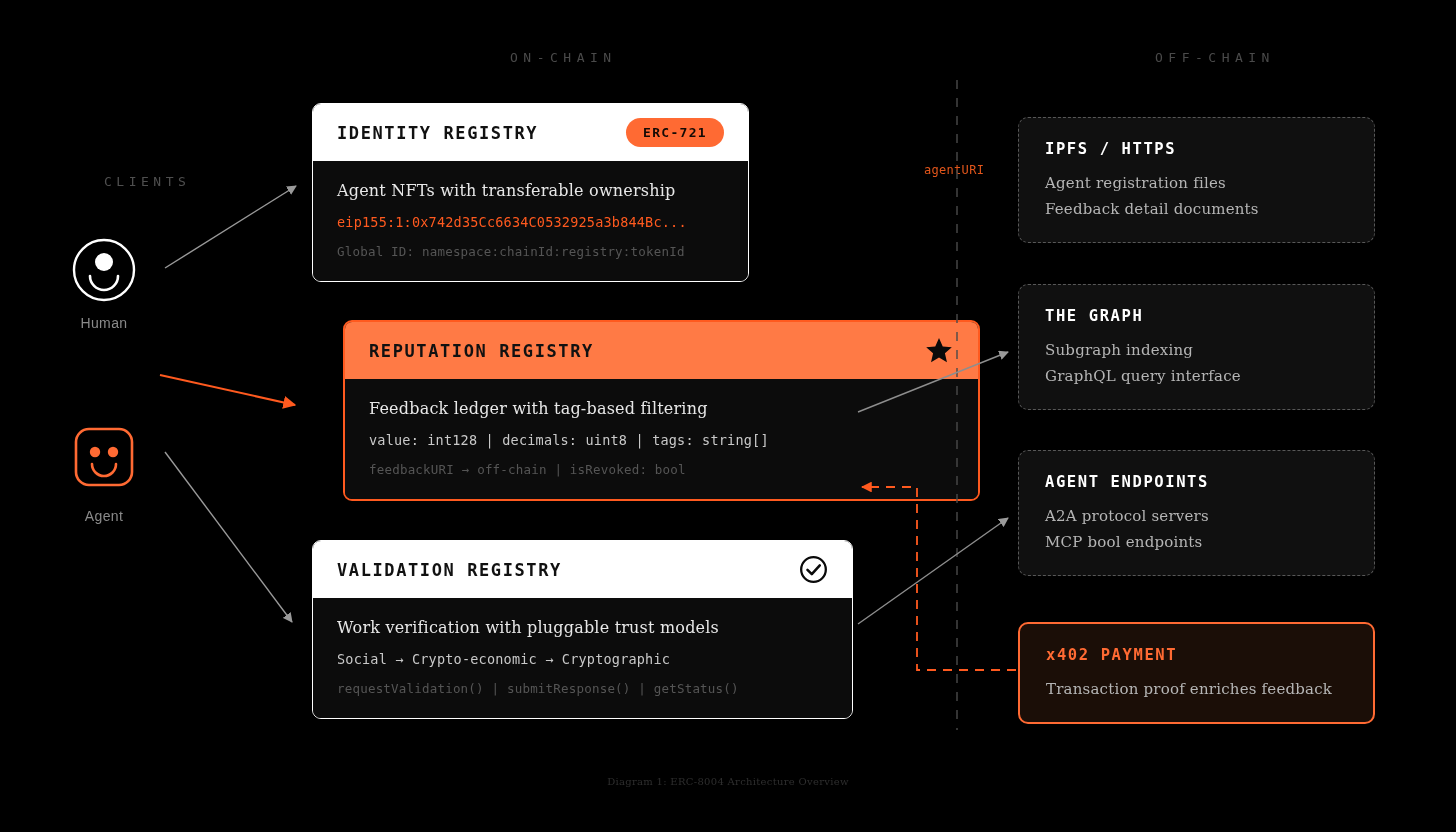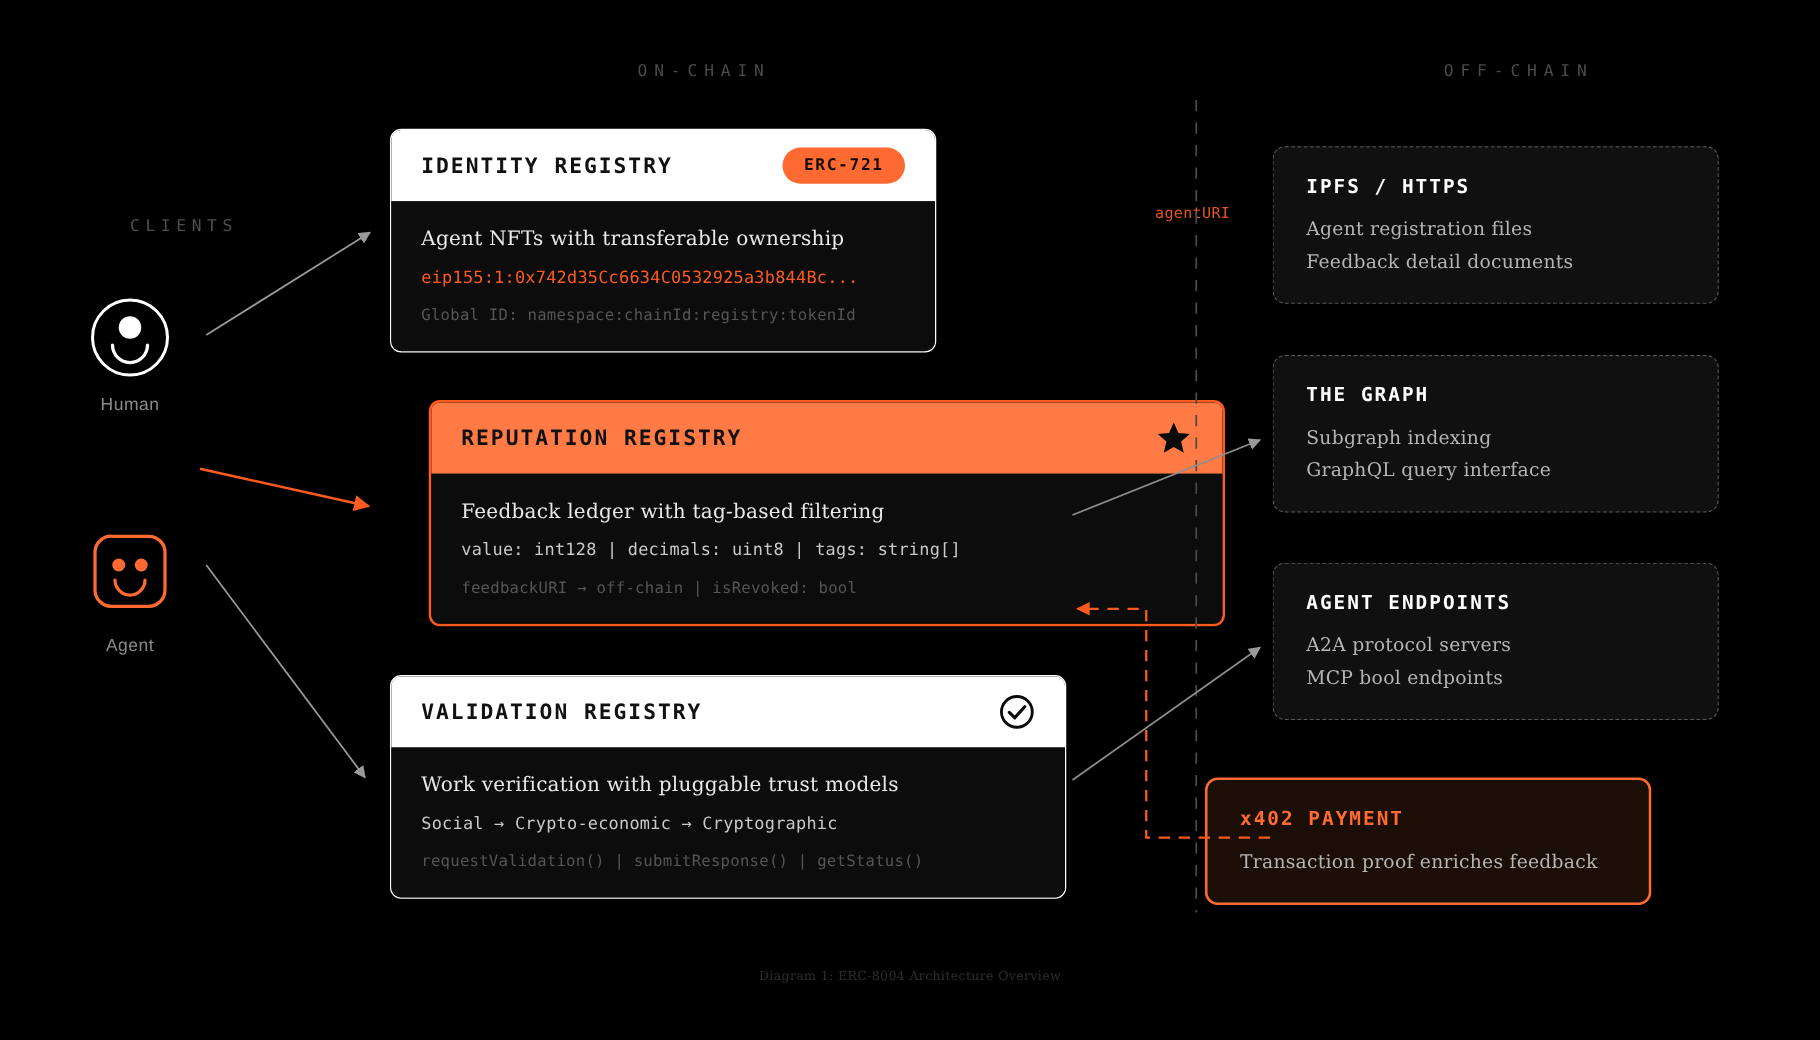--- a/index.html
+++ b/index.html
@@ -168,21 +168,21 @@
     font-size: 15px;
     color: #b5b5b5;
     letter-spacing: 0.2px;
     margin-bottom: 8px;
   }
   .ocard .oline:last-child { margin-bottom: 0; }
 
   #ocard-ipfs      { left: 1018px; top: 117px; }
   #ocard-graph     { left: 1018px; top: 284px; }
   #ocard-endpoints { left: 1018px; top: 450px; }
-  #ocard-payment   { left: 964px; top: 622px; }
+  #ocard-payment   { left: 1018px; top: 622px; }
 
   
   .annotation {
     position: absolute;
     font-family: "DejaVu Sans Mono", monospace;
     font-size: 12px;
     color: #e2561b;
     letter-spacing: 0.3px;
     white-space: nowrap;
   }

